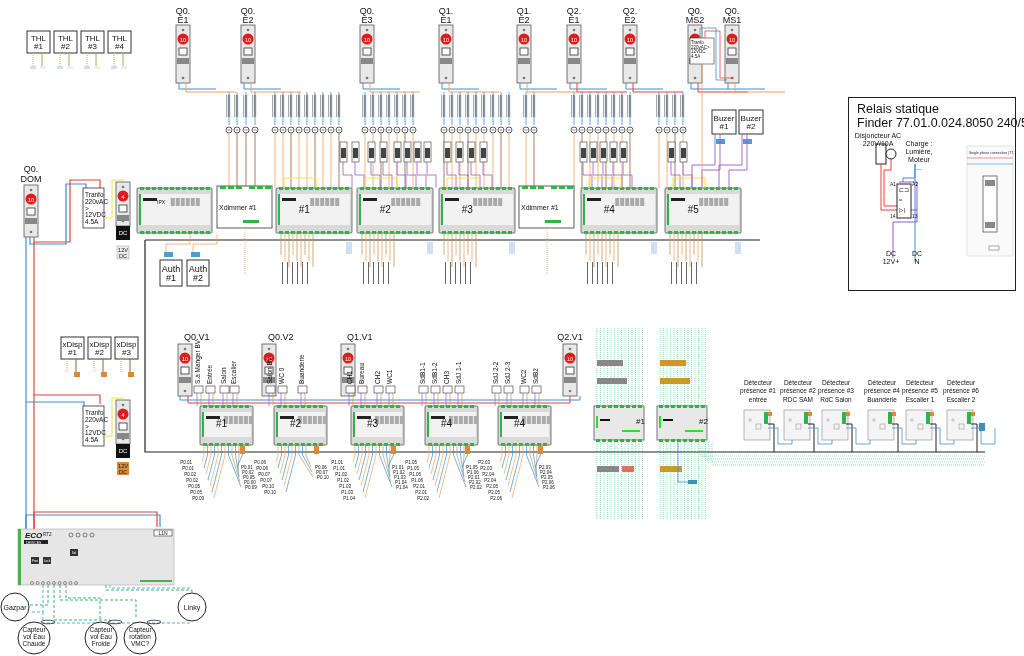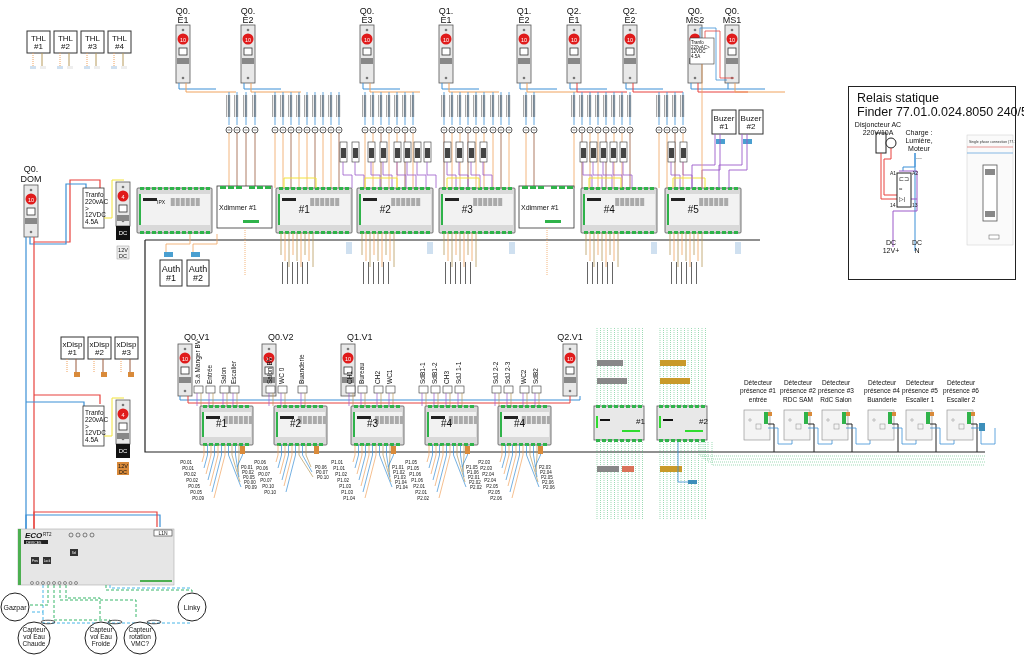--- a/index.html
+++ b/index.html
@@ -1,18 +1,18 @@
 <!DOCTYPE html>
 <html><head>
 <meta charset="utf-8">
 <style>
   html,body{margin:0;padding:0;background:#fff;}
   body{width:1024px;height:656px;overflow:hidden;position:relative;font-family:"Liberation Sans",sans-serif;}
   #diagram{position:absolute;left:0;top:0;width:1024px;height:656px;}
-  .finder{position:absolute;left:848px;top:86px;width:168px;height:194px;border:1.5px solid #222;background:#fff;box-sizing:border-box;}
+  .finder{position:absolute;left:848px;top:97px;width:168px;height:194px;border:1.5px solid #222;background:#fff;box-sizing:border-box;}
   .finder .t1{position:absolute;left:8px;top:4px;font-size:12.5px;color:#111;}
   .finder .t2{position:absolute;left:8px;top:18px;font-size:12.5px;color:#111;white-space:nowrap;}
   .finder .s{position:absolute;font-size:7px;color:#111;line-height:8px;text-align:center;}
 </style>
 </head>
 <body>
 
 <svg id="diagram" xmlns="http://www.w3.org/2000/svg" width="1024" height="656" viewBox="0 0 1024 656">
     <polyline points="145,240 760,240" fill="none" stroke="#222222" stroke-width="1.2" stroke-dasharray="none"></polyline>
     <polyline points="145,240 145,452 720,452" fill="none" stroke="#222222" stroke-width="1.2" stroke-dasharray="none"></polyline>

